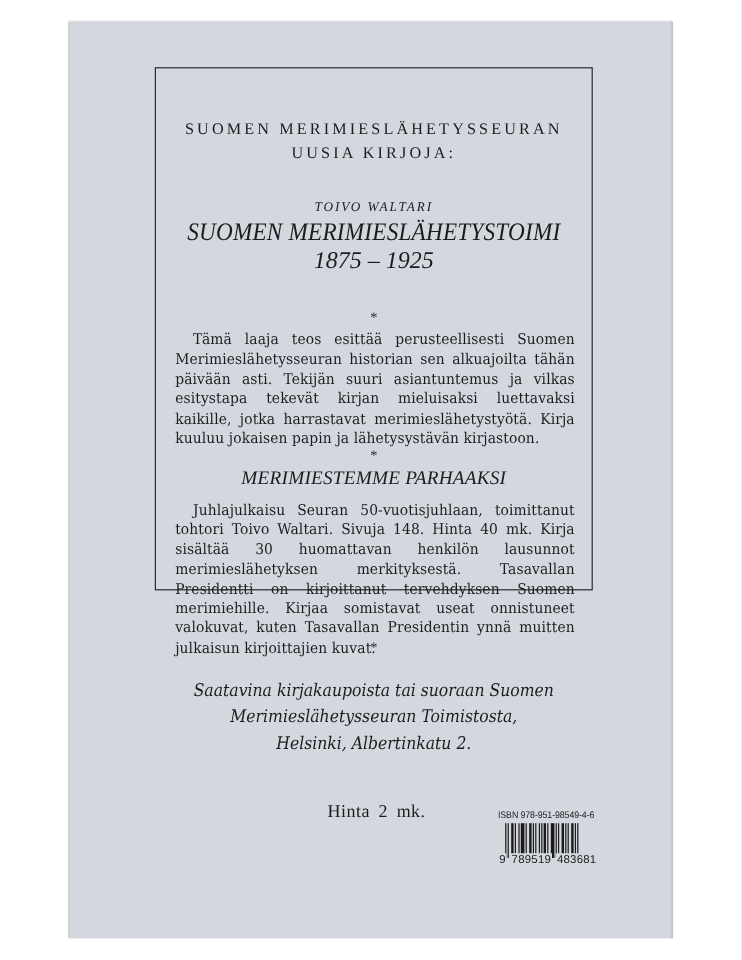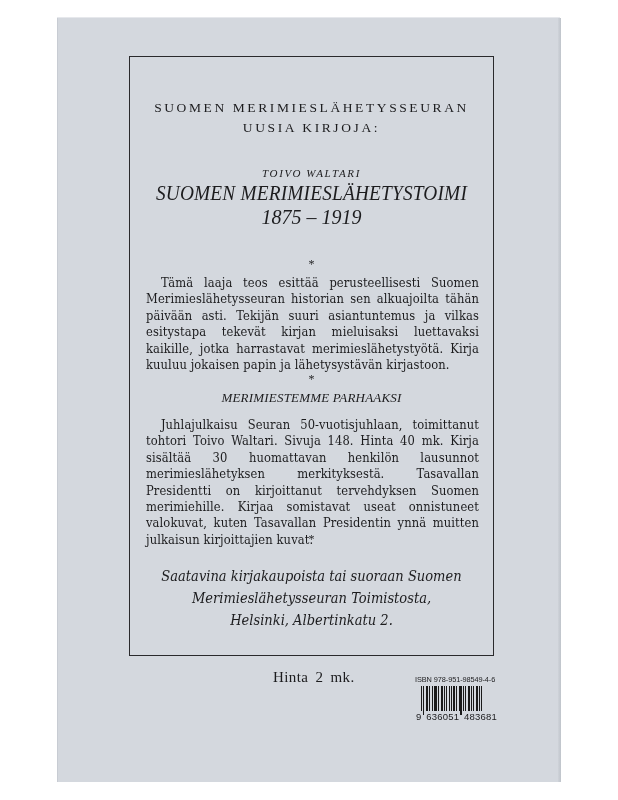--- a/index.html
+++ b/index.html
@@ -10,21 +10,21 @@
   .cover {
     position:absolute; left:57px; top:18px; width:503px; height:764px;
     background:#d4d8de;
     box-shadow: 1px 0 0 #c8ccd3 inset, 0 -1px 0 #e6e8ec;
   }
   .cover-edge {
     position:absolute; right:-1px; top:0; width:3px; height:100%;
     background:linear-gradient(to right, #cfd3d9, #bfc4cb);
   }
   .frame {
-    position:absolute; left:72px; top:38px; width:365px; height:600px;
+    position:absolute; left:72px; top:38px; width:365px; height:436px;
     border:1.5px solid #2a2a2c;
     box-sizing:border-box;
   }
   .center { text-align:center; position:absolute; left:0; width:100%; }
   .caps {
     font-size:13.5px; letter-spacing:2.6px; line-height:21px;
   }
   .author {
     font-style:italic; font-size:11px; letter-spacing:1.6px;
   }
@@ -36,21 +36,21 @@
   .meta { font-size:15px; letter-spacing:0.4px; word-spacing:2px; }
   .star { font-size:12px; }
   .para {
     position:absolute; left:16px; width:333px;
     font-size:12.4px; line-height:16.4px; text-align:justify;
     font-family:"DejaVu Serif", serif; letter-spacing:0.1px;
     transform-origin:left top; transform:scaleX(0.93); width:358px;
   }
   .para .indent { display:inline-block; width:16px; }
   .section-title {
-    font-style:italic; font-size:13px; letter-spacing:0.2px;font-family:Liberation Serif, serif;
+    font-style:italic; font-size:16px; letter-spacing:0.2px;font-family:Liberation Serif, serif;
   }
   .footer-italic {
     font-style:italic; font-size:14.5px; line-height:22px;
     font-family:"DejaVu Serif", serif; transform:scaleX(0.9);
   }
   .price {
     position:absolute; left:216px; top:651px; font-size:15px; letter-spacing:0.4px; word-spacing:3px;
   }
   .isbn-block { position:absolute; left:358px; top:657px; width:84px; }
   .isbn-text {
@@ -71,21 +71,21 @@
 
 <div class="cover">
   <div class="cover-edge"></div>
 
   <div class="frame">
     <div class="center caps" style="top:40px;">SUOMEN MERIMIESLÄHETYSSEURAN</div>
     <div class="center author" style="top:110px;">TOIVO WALTARI</div>
 
     <div class="center caps" style="top:60px;">UUSIA KIRJOJA:</div>
     <div class="center big-title" style="top:124px;">SUOMEN MERIMIESLÄHETYSTOIMI</div>
-    <div class="center years" style="top:149px;">1875 – 1919</div>
+    <div class="center years" style="top:149px;">1875 – 1925</div>
     <div class="center star" style="top:200px;">*</div>
 
     <div class="para" style="top:218px;"><span class="indent"></span><span>Tämä laaja teos esittää perusteellisesti Suomen Merimieslähetysseuran historian sen alkuajoilta tähän päivään asti. Tekijän suuri asiantuntemus ja vilkas esitystapa tekevät kirjan mieluisaksi luettavaksi kaikille, jotka harrastavat merimieslähetystyötä. Kirja kuuluu jokaisen papin ja lähetysystävän kirjastoon.</span></div>
 
     <div class="center star" style="top:315px;">*</div>
 
     <div class="center section-title" style="top:333px;">MERIMIESTEMME PARHAAKSI</div>
 
     <div class="para" style="top:360px;"><span class="indent"></span><span>Juhlajulkaisu Seuran 50-vuotisjuhlaan, toimittanut tohtori Toivo Waltari. Sivuja 148. Hinta 40 mk. Kirja sisältää 30 huomattavan henkilön lausunnot merimieslähetyksen merkityksestä. Tasavallan Presidentti on kirjoittanut tervehdyksen Suomen merimiehille. Kirjaa somistavat useat onnistuneet valokuvat, kuten Tasavallan Presidentin ynnä muitten julkaisun kirjoittajien kuvat.</span></div>
 
@@ -142,17 +142,17 @@
         <span style="width:1px"></span>
         <i style="width:2px"></i>
       <span style="width:2px"></span>
         <i style="width:1px"></i>
         <span style="width:1px"></span>
         <i style="width:1px"></i>
       <span style="width:1px"></span>
     </div>
     <div class="isbn-digits">
       <span>9</span>
-      <span>636051</span>
+      <span>789519</span>
       <span>483681</span>
     </div>
   </div>
 </div>
 
 </body></html>

